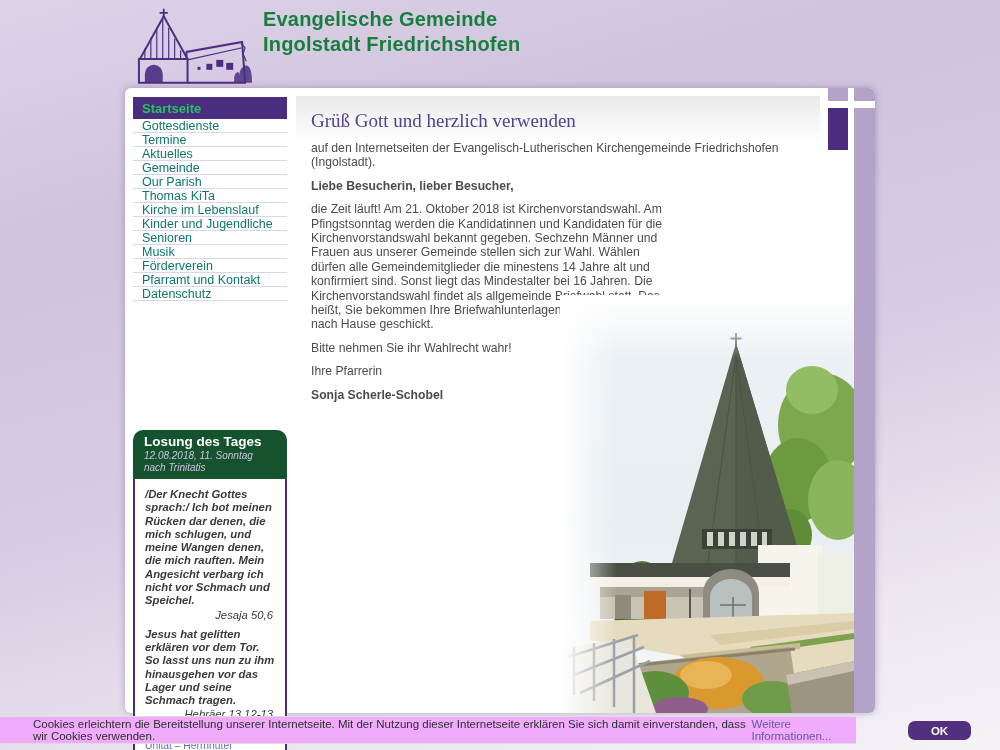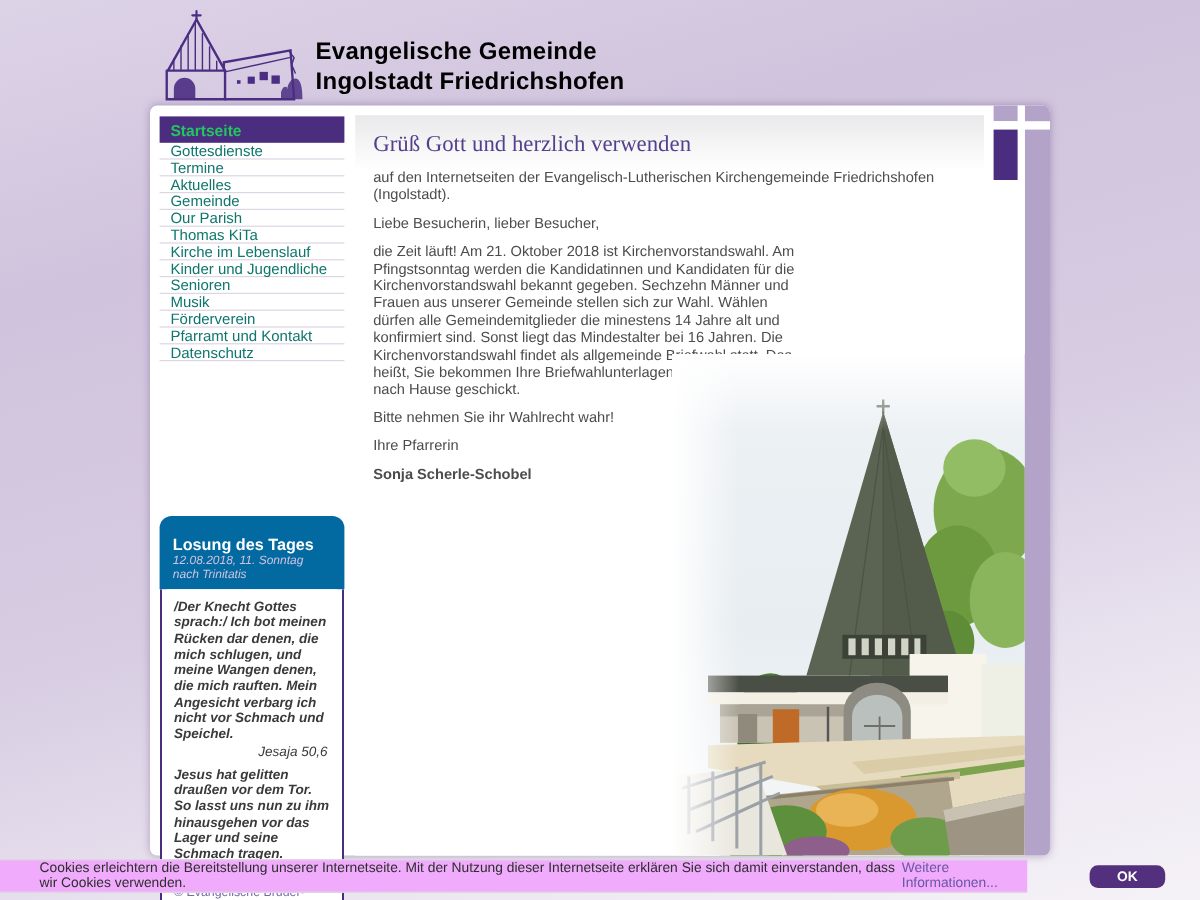--- a/index.html
+++ b/index.html
@@ -6,22 +6,22 @@
   html,body { width:1000px; height:750px; overflow:hidden; }
   body {
     font-family: "Liberation Sans", sans-serif;
     position: relative;
     background: linear-gradient(165deg, #ddd3e7 0%, #d0c3dd 25%, #d7cce2 55%, #ece6f1 82%, #f5f2f7 100%);
   }
 
   
   .logo { position:absolute; left:131px; top:7px; width:124px; height:78px; }
   .site-title {
-    position:absolute; left:263px; top:31px;
-    font-size:20px; font-weight:bold; color:#000000; line-height:25px; letter-spacing:.2px;
+    position:absolute; left:263px; top:7px;
+    font-size:20px; font-weight:bold; color:#15803d; line-height:25px; letter-spacing:.2px;
   }
 
   
   .card {
     position:absolute; left:125px; top:88px; width:750px; height:625px;
     background:#ffffff; border-radius:6px;
     box-shadow:0 0 7px rgba(84,62,115,.38);
   }
 
   
@@ -33,22 +33,22 @@
     border-bottom:1px solid #dcd5e4;
   }
   .nav li.active a {
     background:#4b2d7f; color:#22c55e; font-weight:bold; font-size:13px;
     border-bottom:none; height:22px;
   }
 
   
   .losung { position:absolute; left:8px; top:342px; width:154px; }
   .losung-head {
-    background:#0369a1; color:#fff; border-radius:10px 10px 0 0;
-    padding:16px 11px 5px 11px;
+    background:#14532d; color:#fff; border-radius:10px 10px 0 0;
+    padding:4px 11px 5px 11px;
   }
   .losung-head h3 { font-size:13.5px; font-weight:bold; }
   .losung-head .sub { font-size:10px; font-style:italic; color:#cfc3e2; line-height:12px; margin-top:1px; }
   .losung-body {
     background:#fff; border:2px solid #4b2d7f; border-top:none;
     border-radius:0 0 10px 10px; padding:9px 10px 8px 10px;
   }
   .verse { font-style:italic; font-size:11.3px; color:#3a3a3a; line-height:13.3px;font-weight:bold; }
   .ref   { font-style:italic; font-size:11.3px; color:#3a3a3a; text-align:right; margin:1px 2px 7px 0; }
   .copy  { font-size:10.3px; color:#7668ad; line-height:12.8px; margin-top:5px; text-decoration:none; display:block; }
@@ -57,21 +57,21 @@
   .main-col {
     position:absolute; left:171px; top:8px; width:524px; height:617px;
     background:linear-gradient(180deg, #e9e8ea 0px, #f3f3f4 20px, #ffffff 46px);
   }
   .main-col h1 {
     margin:14px 0 0 15px; font-family:"Liberation Serif", serif;
     font-size:19px; font-weight:normal; color:#54418e;
   }
   .main-col p { margin:9px 0 0 15px; font-size:12.2px; color:#4c4c4c; line-height:14.4px; }
   .intro { width:500px; }
-  .salutation { font-weight:normal; color:#3f3f3f; }
+  .salutation { font-weight:bold; color:#3f3f3f; }
   .bodytext { width:362px; }
   .signature { font-weight:bold; color:#3f3f3f; }
 
   
   .photo { position:absolute; left:435px; top:207px; width:294px; height:418px; }
 
   
   .bar-right { position:absolute; left:729px; top:0; width:21px; height:625px; background:#b4a3c9; border-radius:0 6px 6px 0; }
   .sq-top    { position:absolute; left:703px; top:0; width:20px; height:13px; background:#b4a3c9; }
   .white-v   { position:absolute; left:723px; top:0; width:6px; height:207px; background:#ffffff; }
@@ -268,21 +268,21 @@
   </ul>
 
   <div class="losung">
     <div class="losung-head">
       <h3>Losung des Tages</h3>
       <div class="sub">12.08.2018, 11. Sonntag nach Trinitatis</div>
     </div>
     <div class="losung-body">
       <p class="verse">/Der Knecht Gottes sprach:/ Ich bot meinen Rücken dar denen, die mich schlugen, und meine Wangen denen, die mich rauften. Mein Angesicht verbarg ich nicht vor Schmach und Speichel.</p>
       <p class="ref">Jesaja 50,6</p>
-      <p class="verse">Jesus hat gelitten draußen vor dem Tor. So lasst uns nun zu ihm hinausgehen vor das Lager und seine Schmach tragen.</p>
+      <p class="verse">Jesus hat gelitten erklären vor dem Tor. So lasst uns nun zu ihm hinausgehen vor das Lager und seine Schmach tragen.</p>
       <p class="ref">Hebräer 13,12-13</p>
       <a href="#" class="copy">© Evangelische Brüder-Unität – Herrnhuter Brüdergemeine</a>
 
     </div>
   </div>
 
   <div class="bar-right"></div>
   <div class="white-v"></div>
   <div class="sq-top"></div>
   <div class="white-h"></div>

